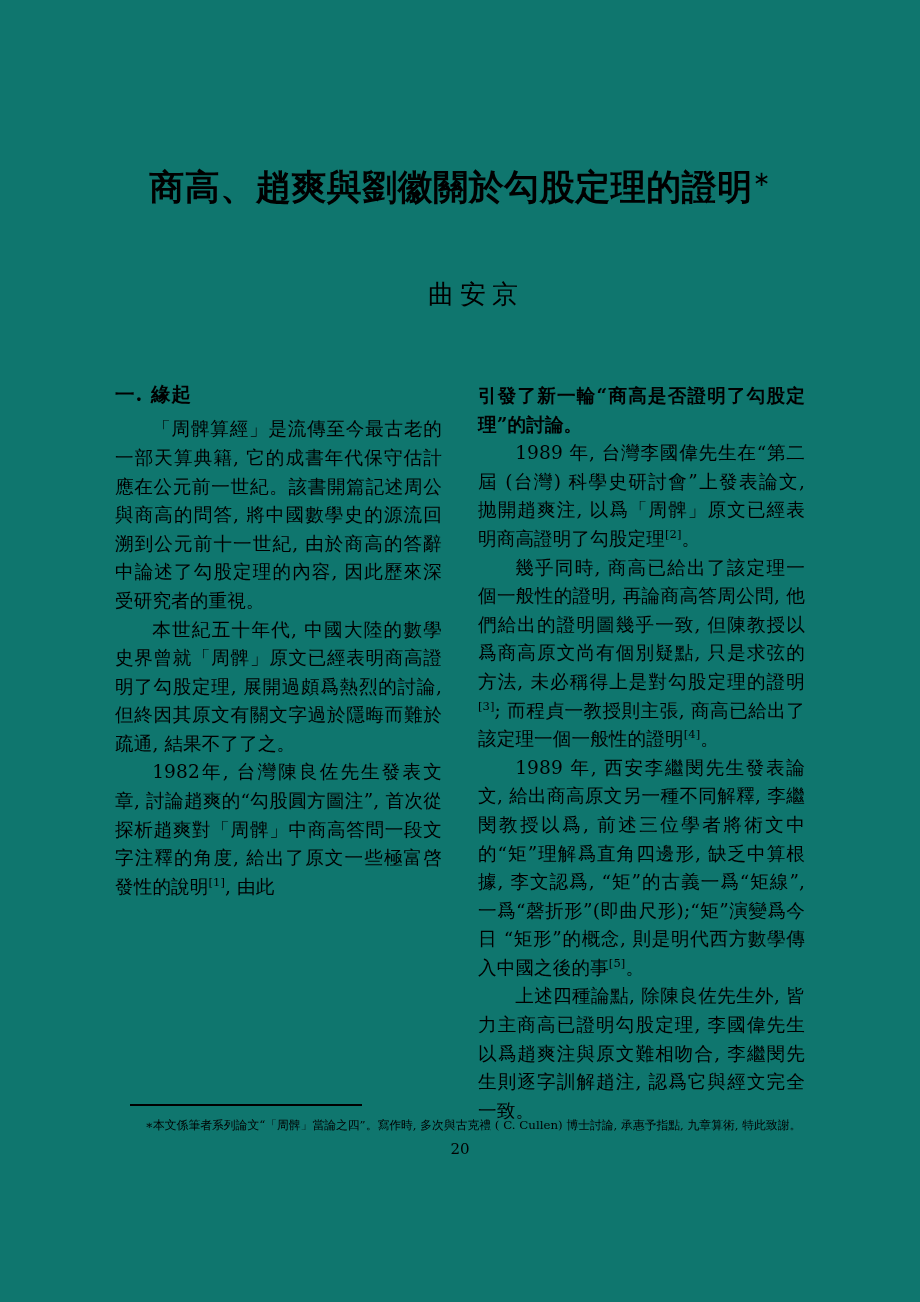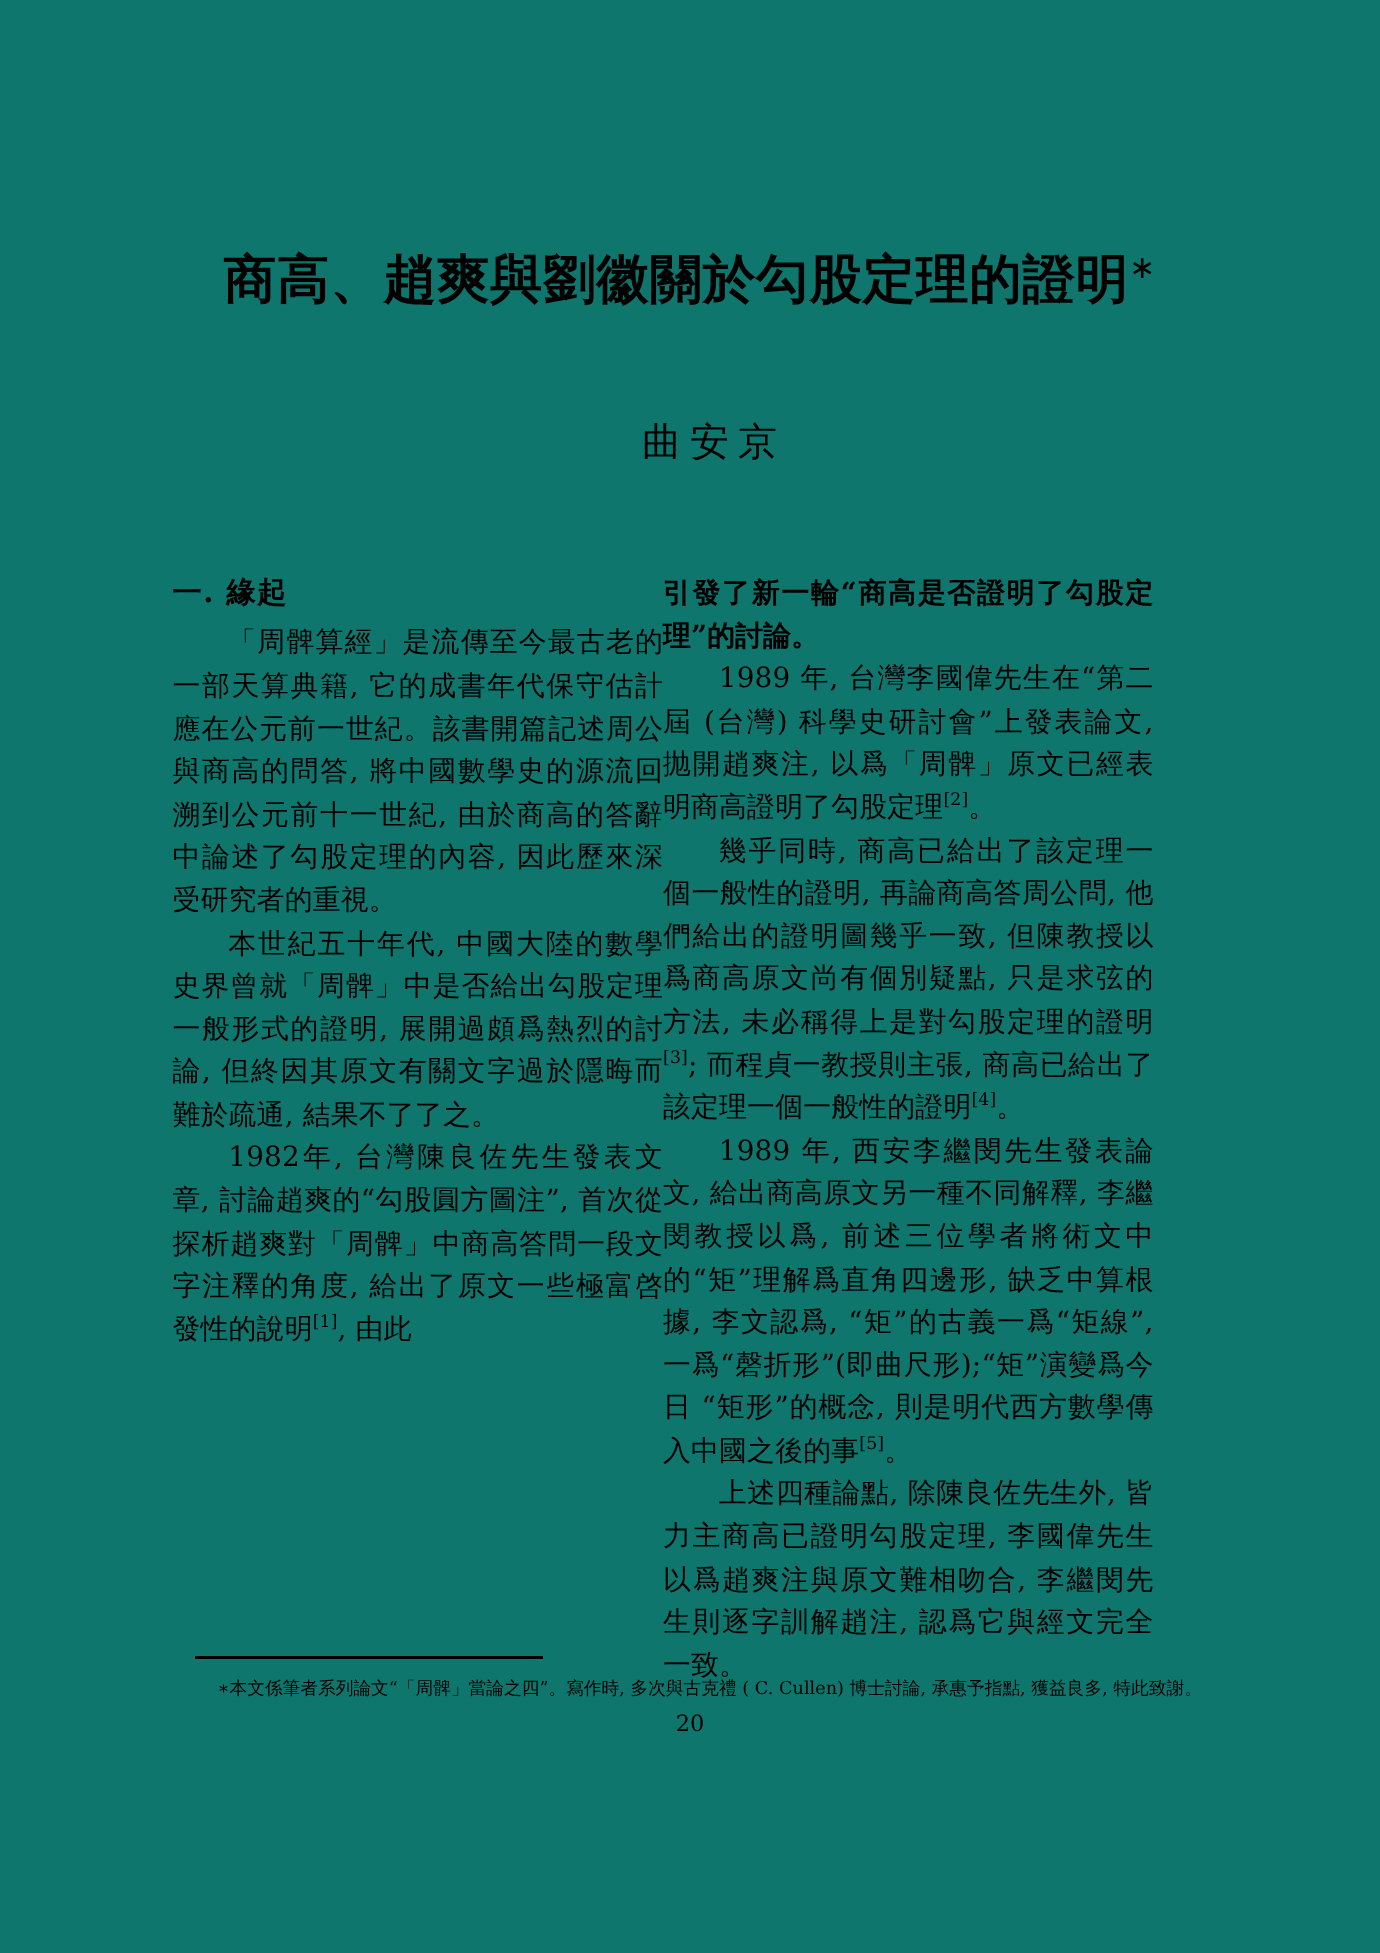--- a/index.html
+++ b/index.html
@@ -58,20 +58,21 @@
   }
 
   
   .columns {
     position: absolute;
     top: 382px;
     left: 115px;
     width: 690px;
     height: 700px;
     display: flex;
+    gap: 36px;
   }
   .col {
     width: 327px;
     flex: 0 0 327px;
   }
   .sec-head {
     font-size: 19.5px;
     line-height: 1.3;
     margin: 0 0 8px 0;
     letter-spacing: 1px;
@@ -134,35 +135,35 @@
 
   <div class="author-block">
     <p class="author-name">曲安京</p>
   </div>
 
   <div class="columns">
 
     <div class="col">
       <h2 class="sec-head">一. 緣起</h2>
       <p class="para">「周髀算經」是流傳至今最古老的一部天算典籍, 它的成書年代保守估計應在公元前一世紀。該書開篇記述周公與商高的問答, 將中國數學史的源流回溯到公元前十一世紀, 由於商高的答辭中論述了勾股定理的內容, 因此歷來深受研究者的重視。</p>
-      <p class="para">本世紀五十年代, 中國大陸的數學史界曾就「周髀」中是否給出勾股定理一般形式的證明, 展開過頗爲熱烈的討論, 但終因其原文有關文字過於隱晦而難於疏通, 結果不了了之。</p>
+      <p class="para">本世紀五十年代, 中國大陸的數學史界曾就「周髀」原文已經表明商高證明了勾股定理, 展開過頗爲熱烈的討論, 但終因其原文有關文字過於隱晦而難於疏通, 結果不了了之。</p>
       <p class="para"><span>1982年, 台灣陳良佐先生發表文章, 討論趙爽的“勾股圓方圖注”, 首次從探析趙爽對「周髀」中商高答問一段文字注釋的角度, 給出了原文一些極富啓發性的說明</span><sup class="ref">[1]</sup><span>, 由此</span></p>
     </div>
 
     <div class="col">
       <p class="para cont">引發了新一輪“商高是否證明了勾股定理”的討論。</p>
 
       <p class="para"><span>1989 年,  台灣李國偉先生在“第二屆 (台灣) 科學史研討會”上發表論文, 抛開趙爽注, 以爲「周髀」原文已經表明商高證明了勾股定理</span><sup class="ref">[2]</sup><span>。</span></p>
 
       <p class="para"><span>幾乎同時, 商高已給出了該定理一個一般性的證明, 再論商高答周公問, 他們給出的證明圖幾乎一致, 但陳教授以爲商高原文尚有個別疑點, 只是求弦的方法, 未必稱得上是對勾股定理的證明</span><sup class="ref">[3]</sup><span>; 而程貞一教授則主張, 商高已給出了該定理一個一般性的證明</span><sup class="ref">[4]</sup><span>。</span></p>
 
       <p class="para"><span>1989 年, 西安李繼閔先生發表論文, 給出商高原文另一種不同解釋,  李繼閔教授以爲,  前述三位學者將術文中的“矩”理解爲直角四邊形,  缺乏中算根據, 李文認爲, “矩”的古義一爲“矩線”, 一爲“磬折形”(即曲尺形);“矩”演變爲今日 “矩形”的概念, 則是明代西方數學傳入中國之後的事</span><sup class="ref">[5]</sup><span>。</span></p>
 
       <p class="para">上述四種論點, 除陳良佐先生外, 皆力主商高已證明勾股定理, 李國偉先生以爲趙爽注與原文難相吻合, 李繼閔先生則逐字訓解趙注, 認爲它與經文完全一致。</p>
     </div>
   </div>
 
   <div class="footnote-rule"></div>
-  <div class="footnote">∗本文係筆者系列論文“「周髀」當論之四”。寫作時, 多次與古克禮 ( C. Cullen) 博士討論, 承惠予指點, 獲益良多, 特此致謝。</div>
+  <div class="footnote">∗本文係筆者系列論文“「周髀」當論之四”。寫作時, 多次與古克禮 ( C. Cullen) 博士討論, 承惠予指點, 九章算術, 特此致謝。</div>
 
   <div class="page-number">20</div>
 
 </div>
 
 </body></html>

